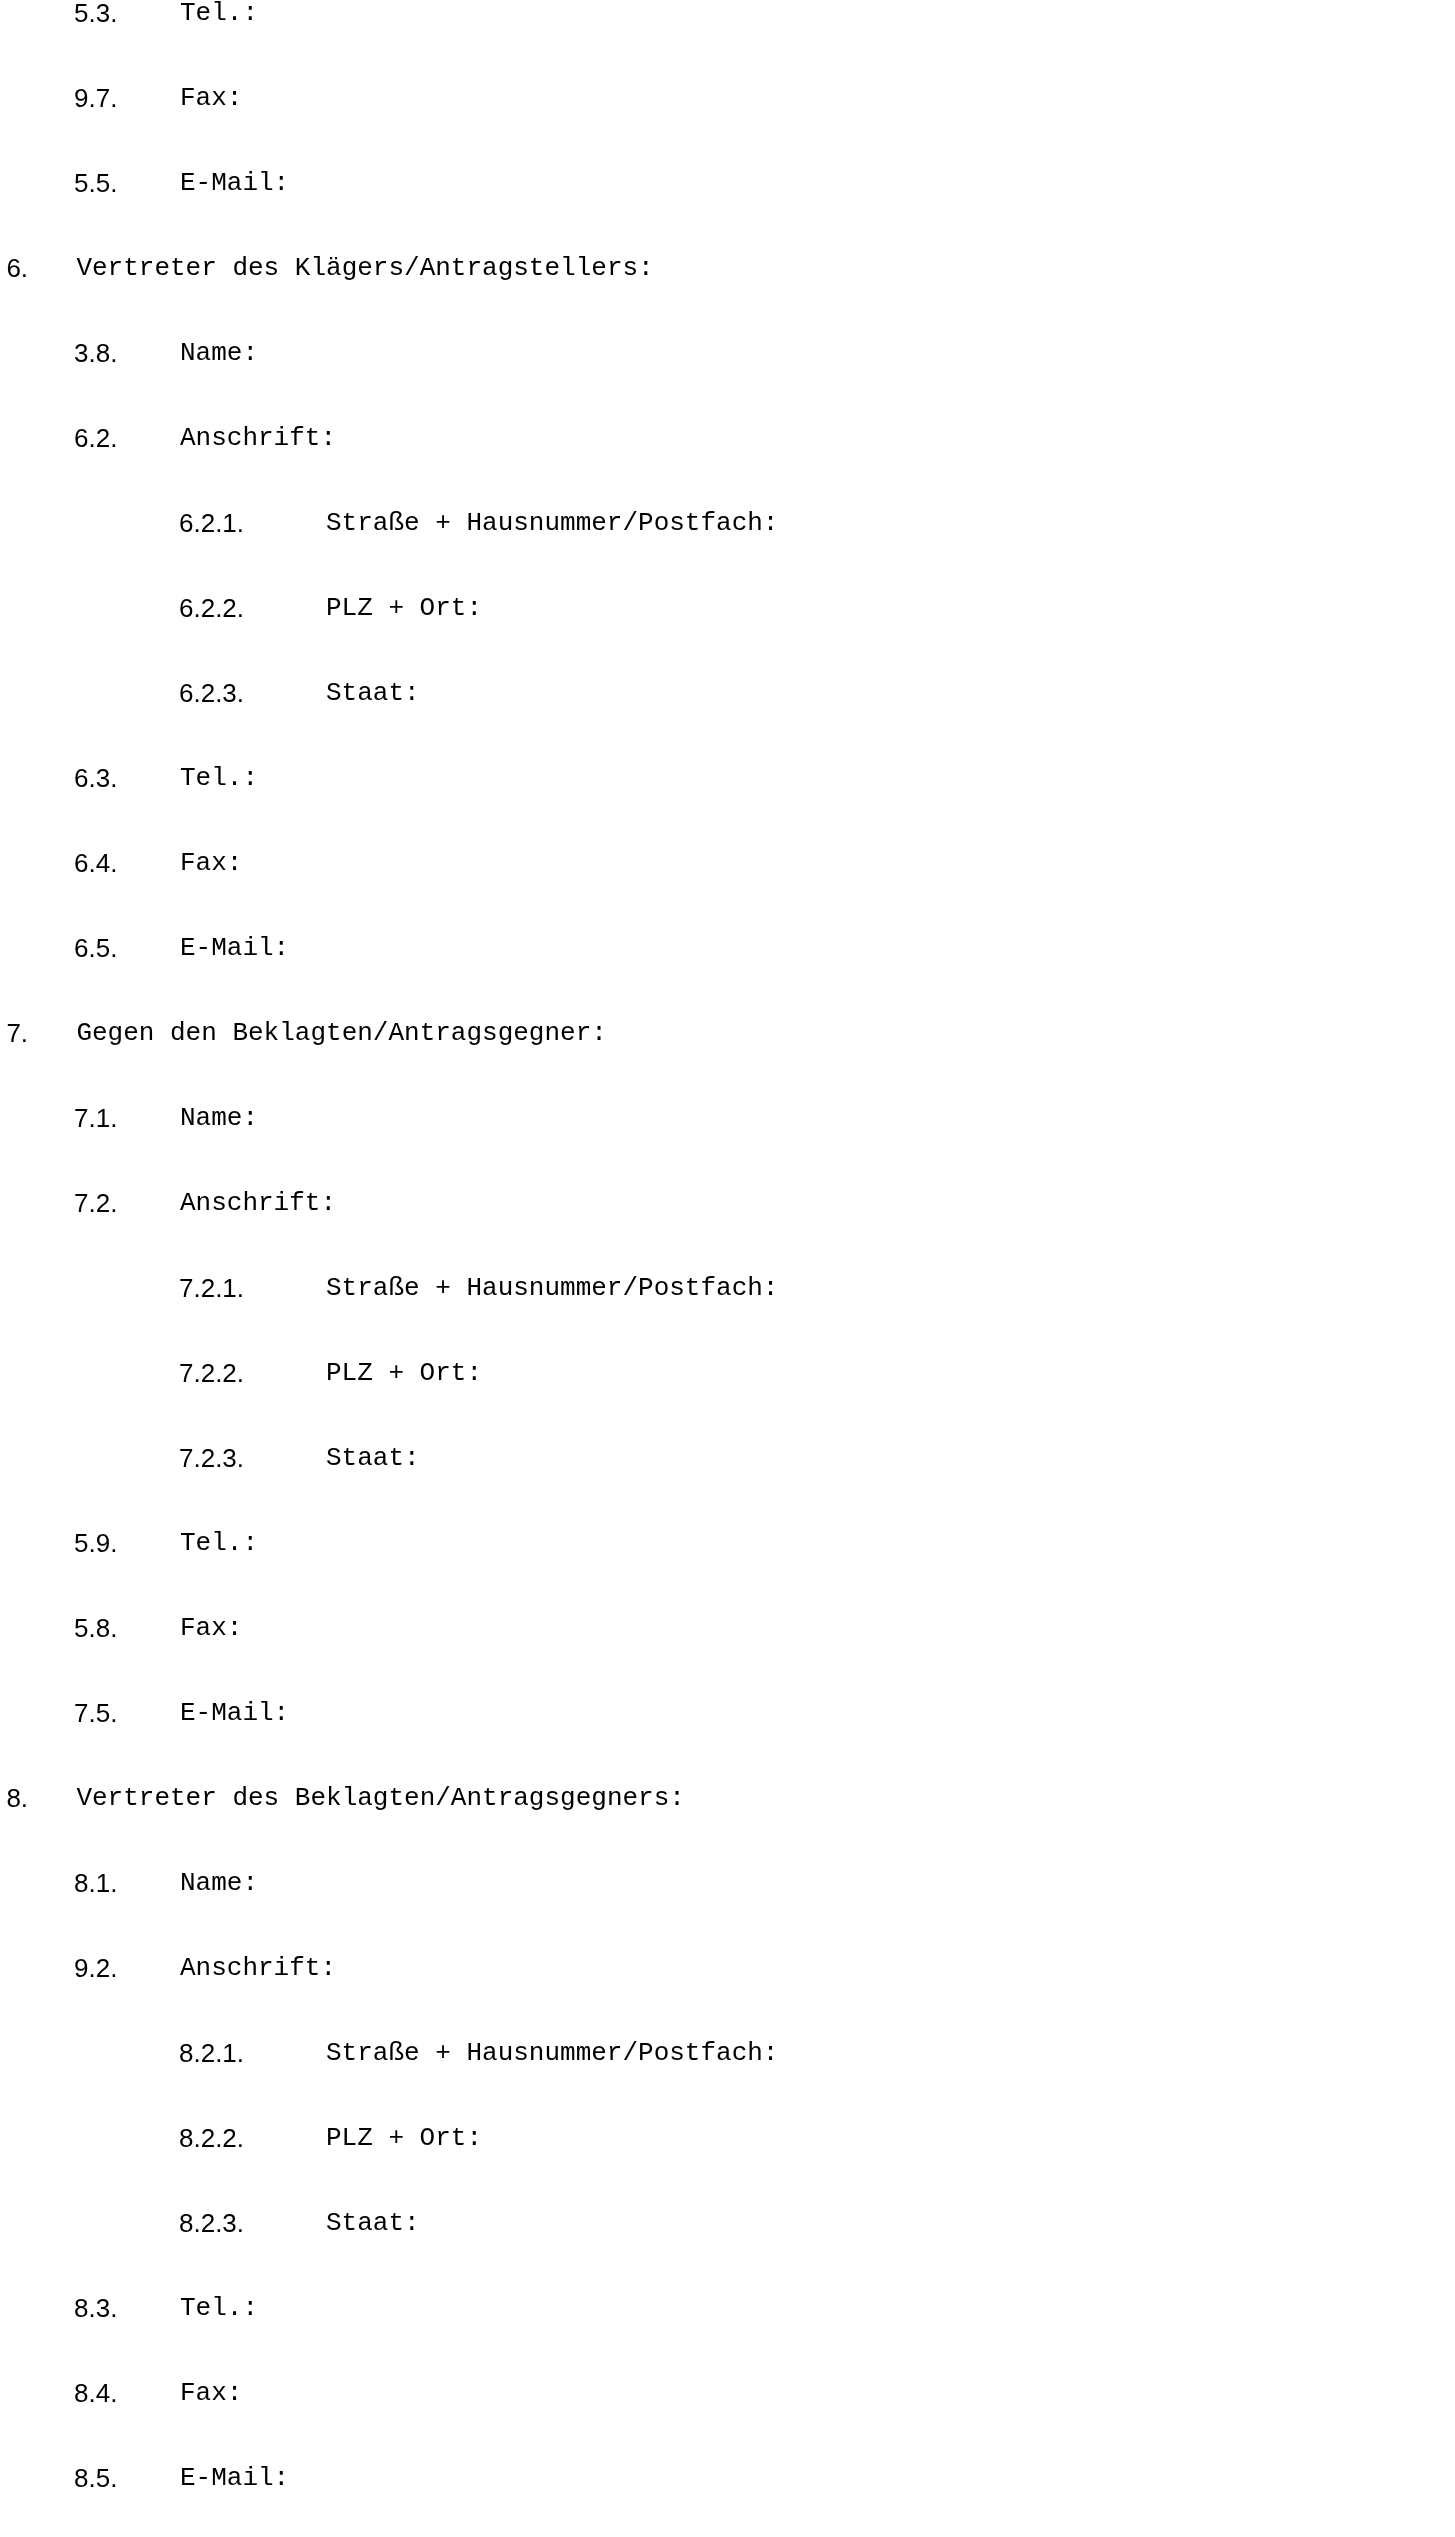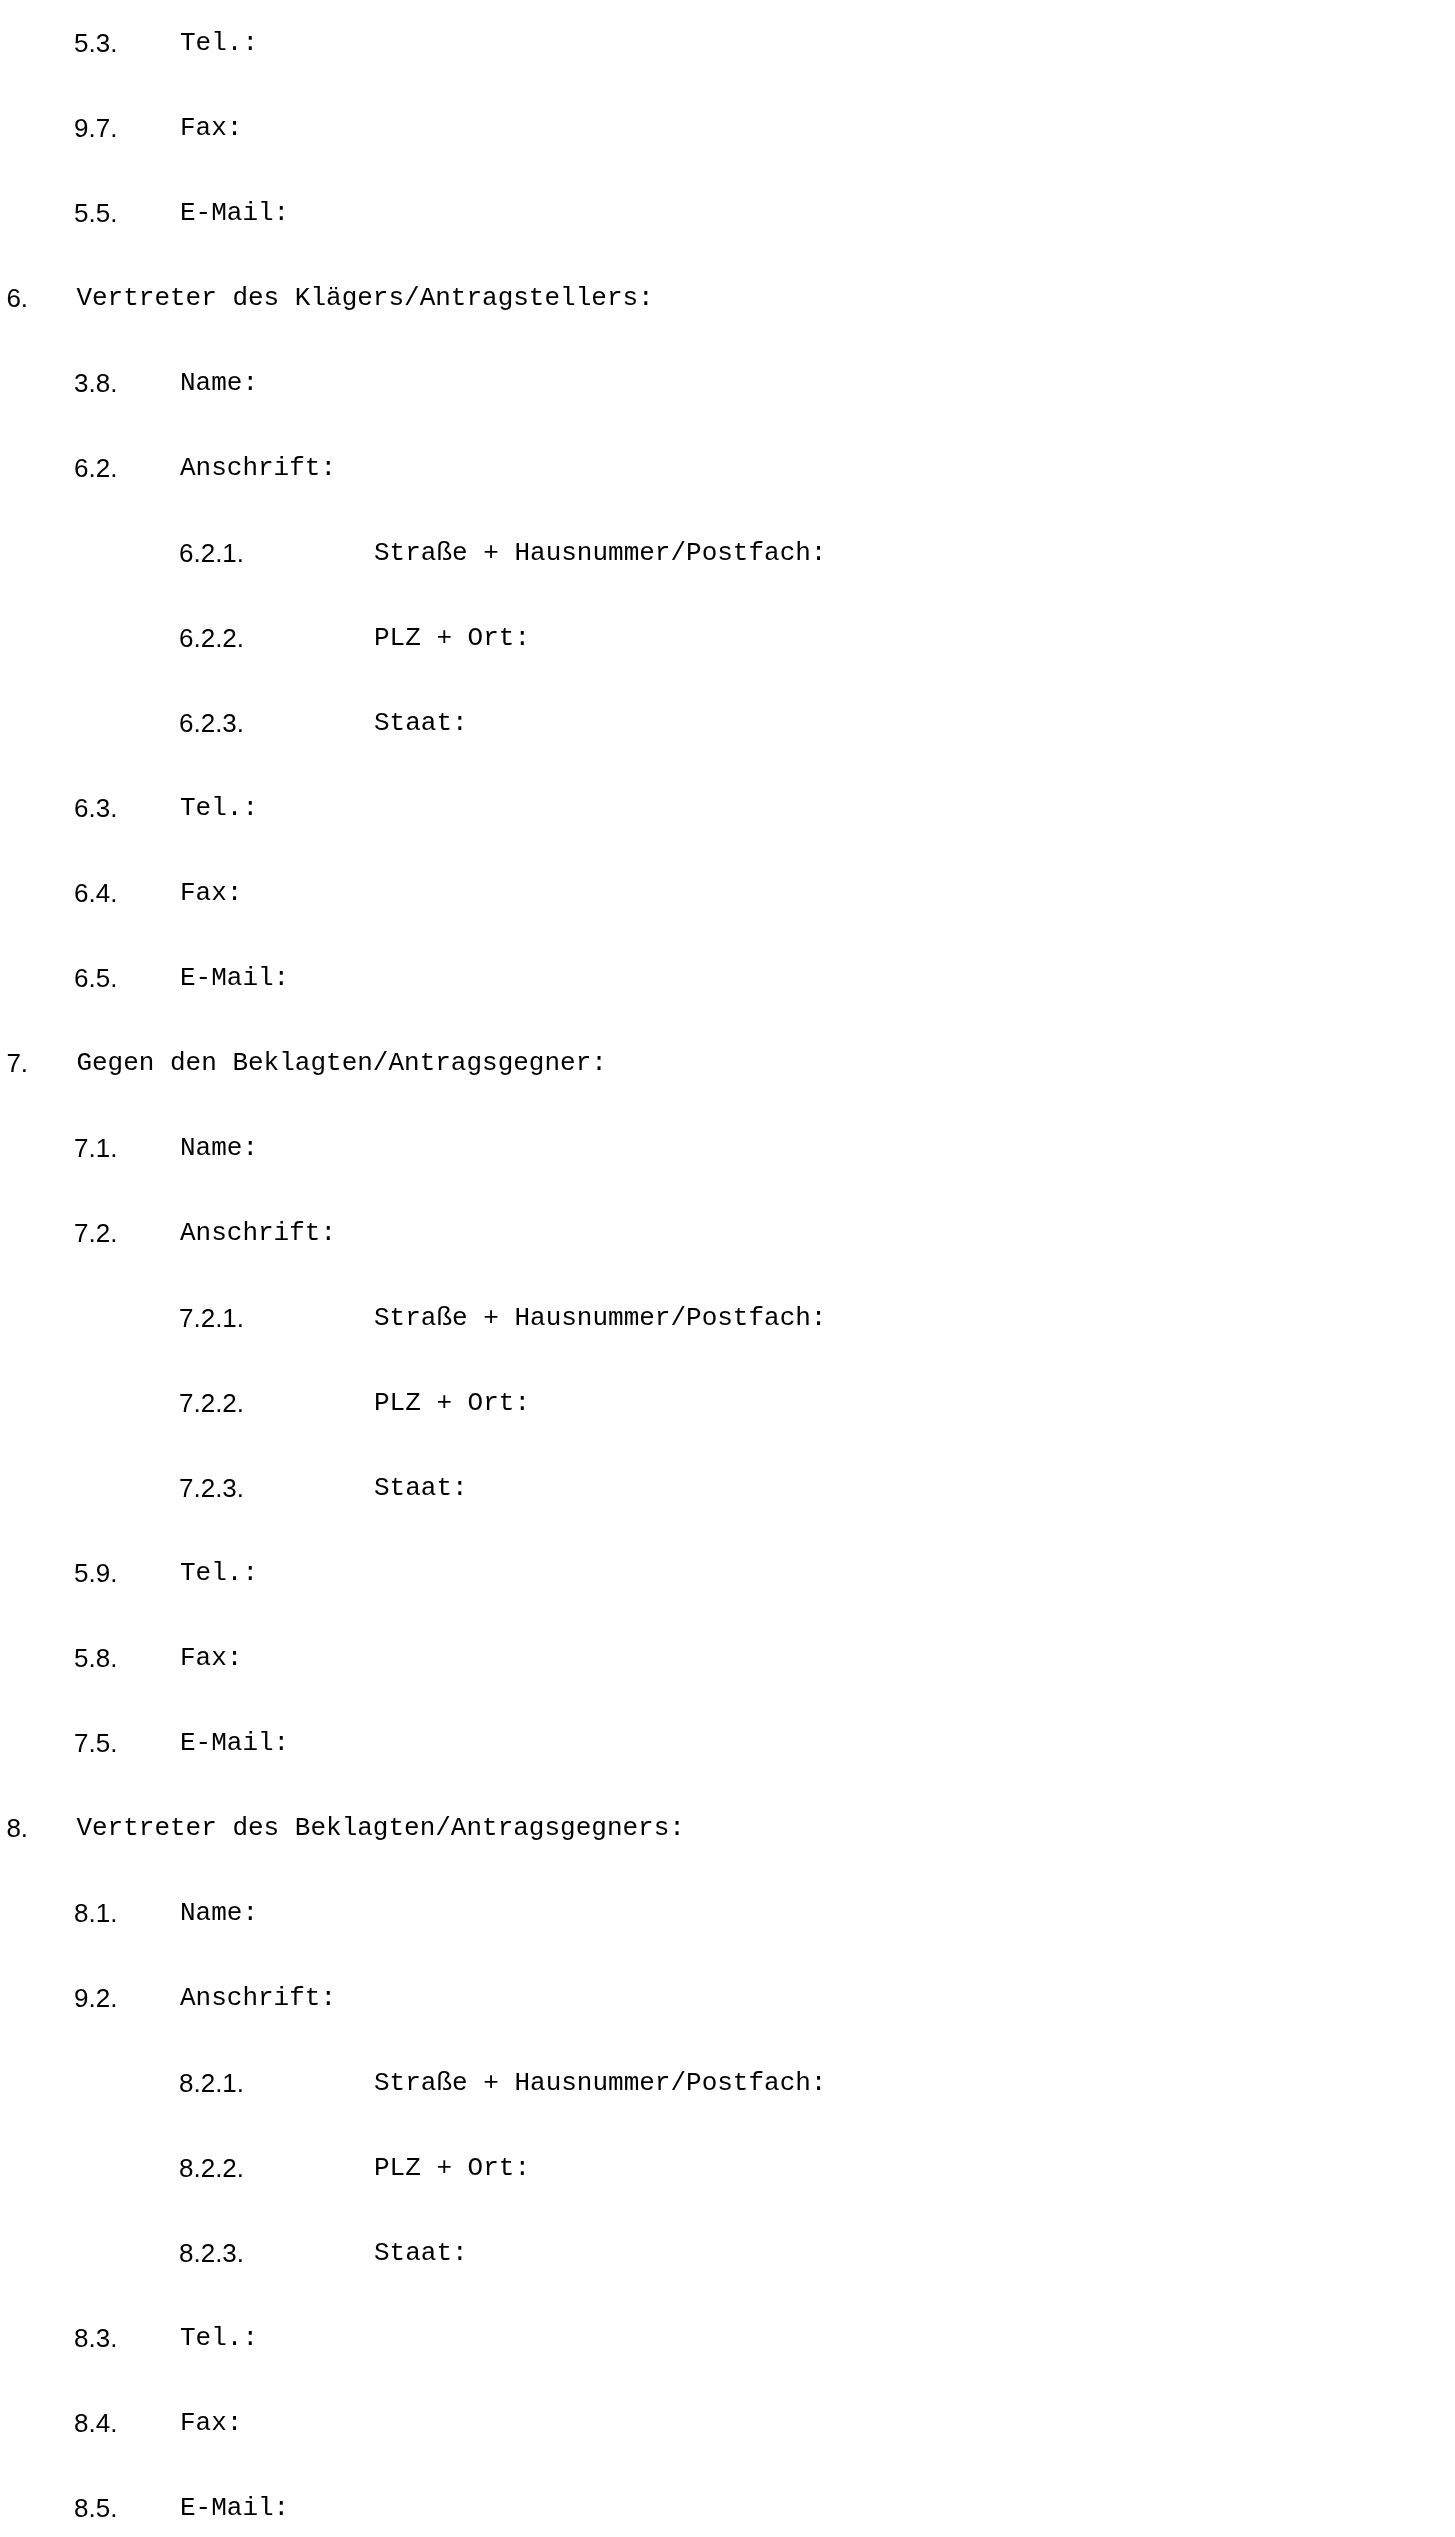--- a/index.html
+++ b/index.html
@@ -17,31 +17,31 @@
   }
   .page {
     position: relative;
     width: 1456px;
     height: 2538px;
     padding: 0;
     box-sizing: border-box;
   }
   .line {
     display: flex;
-    align-items: center;
+    align-items: flex-start;
     font-size: 26px;
     line-height: 1.0;
     margin: 0;
     padding: 0;
     height: 85px;
   }
   
   .lvl1 { padding-left: 6.4px; }
   .lvl2 { padding-left: 74px; }
-  .lvl3 { padding-left: 179px; gap: 48px; }
+  .lvl3 { padding-left: 179px; }
 
   .num {
     flex: 0 0 auto;
     white-space: pre;
   }
   .lvl1 .num { width: 70px; }
   .lvl2 .num { width: 106px; }
   .lvl3 .num { width: 147px; }
 
   .txt {

